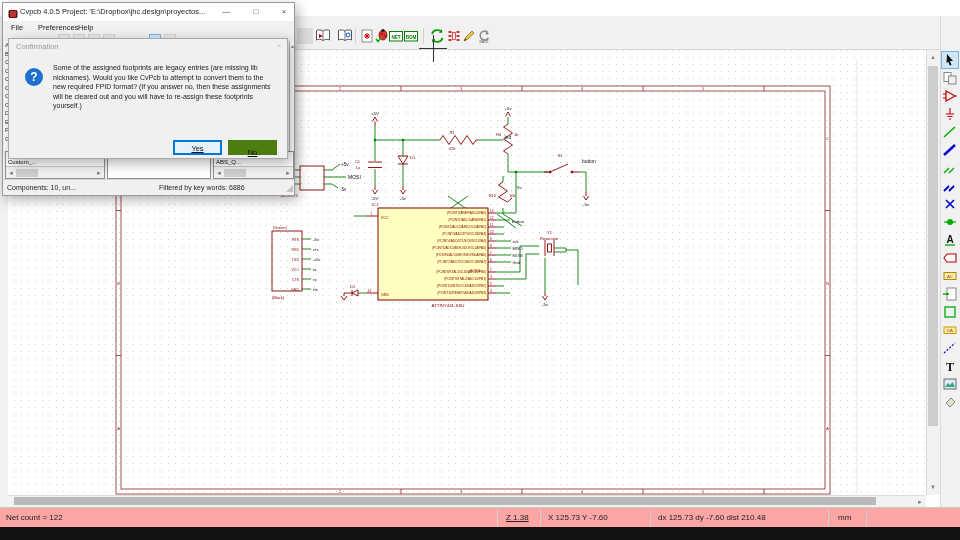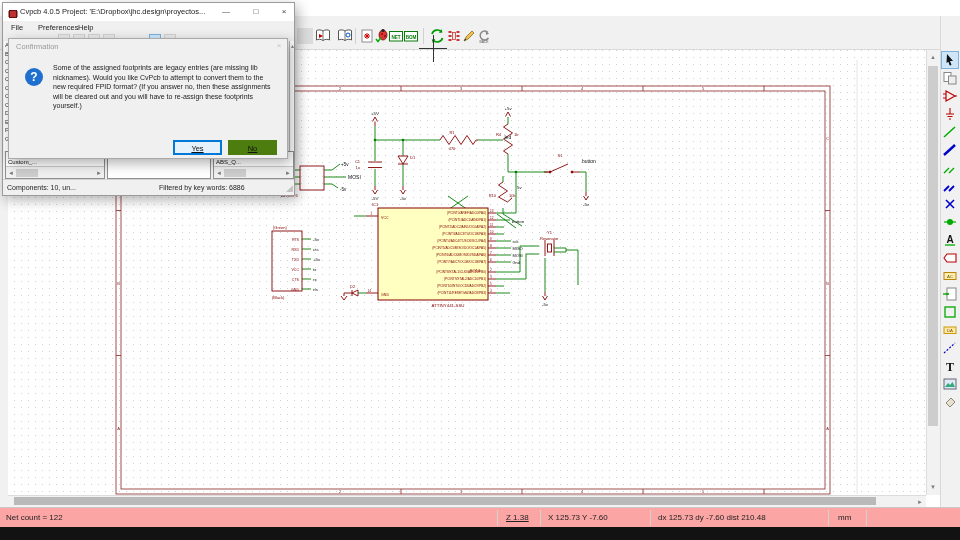--- a/index.html
+++ b/index.html
@@ -54,21 +54,21 @@
   .cv-status{left:0;top:176px;width:291px;height:16px;background:#f0f0f0;border-top:1px solid #d4d4d4;font-size:7px;color:#222;}
   .grip{position:absolute;right:1px;top:3px;font-size:9px;color:#c2c2c2;line-height:10px;}
   
   .dialog{left:8px;top:38px;width:280px;height:121px;background:#f0f0f0;border:1px solid #a9a9a9;
           box-shadow:3px 4px 12px rgba(0,0,0,.32);}
   .dlg-title{left:7px;top:3px;font-size:7.5px;color:#9a9a9a;}
   .dlg-close{left:262px;top:2px;width:16px;height:12px;text-align:center;font-size:8px;color:#c2c2c2;}
   .qicon{left:16px;top:29px;width:18px;height:18px;border-radius:50%;background:#1f6fce;color:#fff;
          font-size:12px;font-weight:bold;text-align:center;line-height:18px;}
   .dlg-lines{left:44px;top:24px;width:226px;font-size:7px;line-height:9.6px;color:#1b1b1b;}
-  .dlg-btn{position:absolute;top:101px;width:49px;height:15px;background:#4d7c0f;border:1px solid #4d7c0f;
+  .dlg-btn{position:absolute;top:101px;width:49px;height:15px;background:#4d7c0f;border:5px solid #4d7c0f;
            font-size:7.5px;color:#111;text-align:center;line-height:13px;}
   .dlg-btn.focus{border:1px solid #0078d7;box-shadow:0 0 0 1px #0078d7 inset;background:#e5f1fb;}
   .u{text-decoration:underline;}
 </style>
 </head>
 <body>
 
 <div class="screen">
 
 

